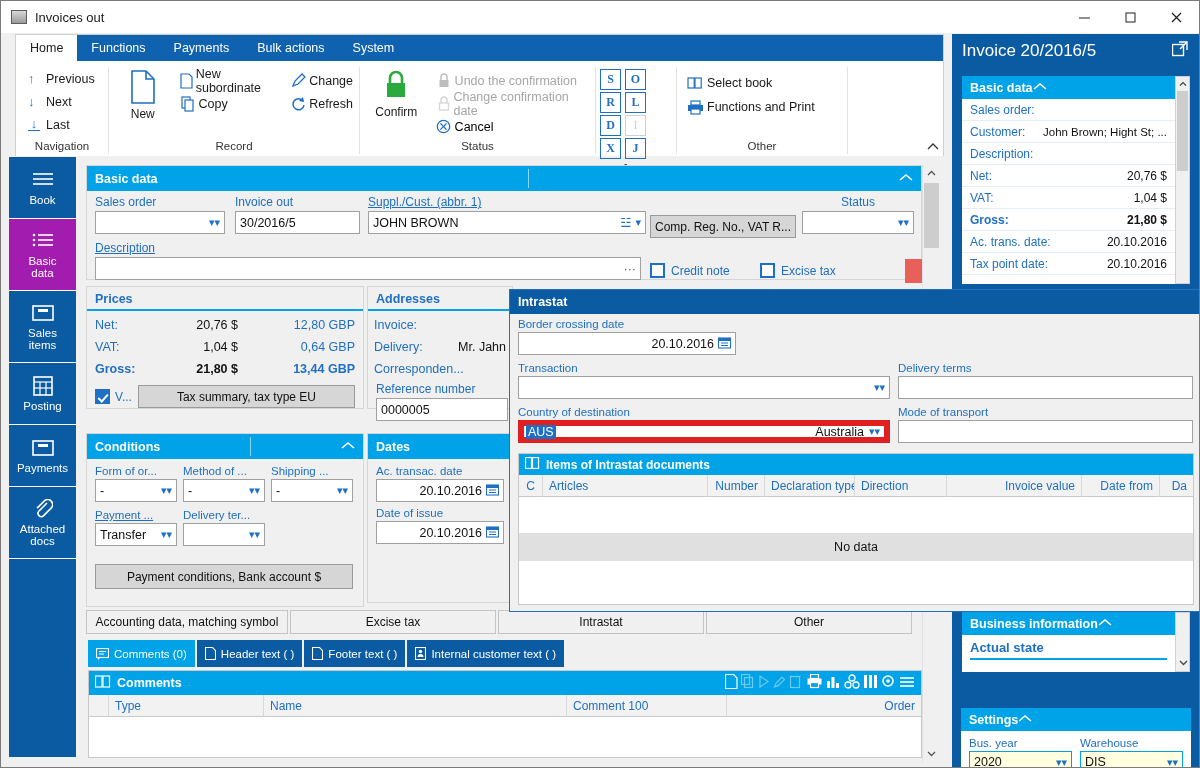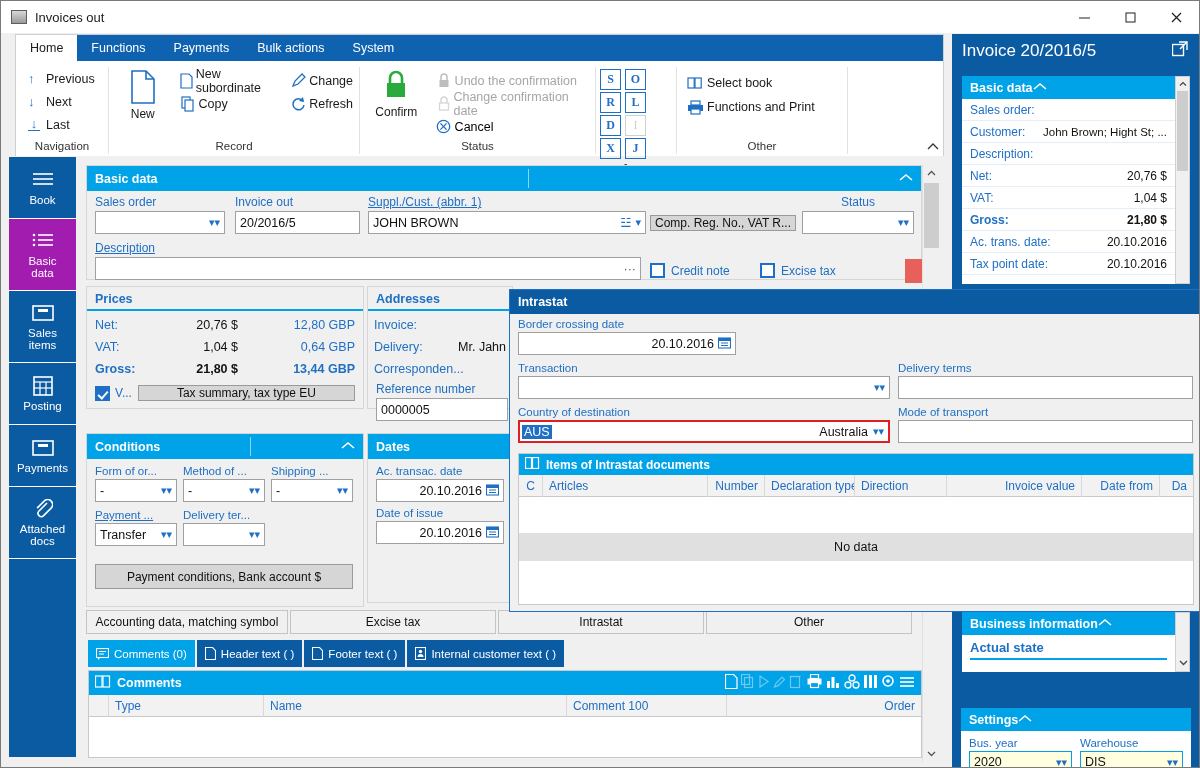--- a/index.html
+++ b/index.html
@@ -133,21 +133,21 @@
   }
   .inp .val { white-space: nowrap; overflow: hidden; }
   .inp .right { margin-left: auto; }
   .dd { margin-left: auto; color: #1f6fc4; font-size: 11px; }
 
   
   .basiccard { position: absolute; left: 0; top: 0; width: 836px; background: #f0f0f0; border: 1px solid #d6d6d6;}
   .bd-body { padding: 6px 8px 8px 8px; position: relative; height: 88px;}
 
   .btn-grey {
-    height: 16px; border: 1px solid #9a9a9a; background: #d6d6d6; color: #111;
+    height: 23px; border: 1px solid #9a9a9a; background: #d6d6d6; color: #111;
     display: flex; align-items: center; justify-content: center; font-size: 12px;
   }
   .chk { width: 15px; height: 15px; border: 2px solid #1f6fc4; background: #fff; }
   .chk.on { background: #1f6fc4; position: relative; }
   .chk.on:after {
     content: ""; position: absolute; left: 3px; top: 1px; width: 4px; height: 8px;
     border: solid #fff; border-width: 0 2px 2px 0; transform: rotate(42deg);
   }
 
   
@@ -176,21 +176,21 @@
   }
   .itemshead {
     height: 21px; background: #00a2e8; color: #fff; font-weight: bold; font-size: 12px;
     display: flex; align-items: center; padding-left: 6px;
   }
   .gridhdr {
     height: 22px; background: #f2f2f2; border-bottom: 1px solid #c9c9c9;
     display: flex; align-items: center; font-size: 12px; color: #1f6fc4;
   }
   .gcell { padding: 0 6px; border-right: 1px solid #d8d8d8; height: 22px; line-height: 22px; overflow: hidden; white-space: nowrap; }
-  .redbox { border: 2px solid #a16207; }
+  .redbox { border: 6px solid #a16207; }
   .sel-token { background: #1f6fc4; color: #fff; padding: 0 2px; }
 
   
   .tabbtn {
     height: 24px; border: 1px solid #c4c4c4; background: #f0f0f0; color: #111;
     display: flex; align-items: center; justify-content: center; font-size: 12px;
   }
   .blue-tab {
     height: 27px; background: #0b5ba3; color: #fff; font-size: 11.5px;
     display: flex; align-items: center; padding: 0 8px;
@@ -524,21 +524,21 @@
           <div class="fieldlabel">Sales order</div>
           <div class="inp" style="margin-top:2px">
             <span class="val"></span>
             <span class="dd">▾▾</span>
           </div>
         </div>
 
         <div style="position:absolute;left:148px;top:4px;width:125px">
           <div class="fieldlabel">Invoice out</div>
           <div class="inp" style="margin-top:2px">
-            <span class="val">20/2016/5</span>
+            <span class="val">30/2016/5</span>
           </div>
         </div>
 
         <div style="position:absolute;left:281px;top:4px;width:278px">
           <div class="fieldlabel ul">Suppl./Cust. (abbr. 1)</div>
           <div class="inp" style="margin-top:2px">
             <span class="val">JOHN BROWN</span>
             <span class="right" style="color:#1f6fc4;margin-right:4px;">☳</span>
             <span style="color:#1f6fc4;font-size:11px;">▾</span>
           </div>

